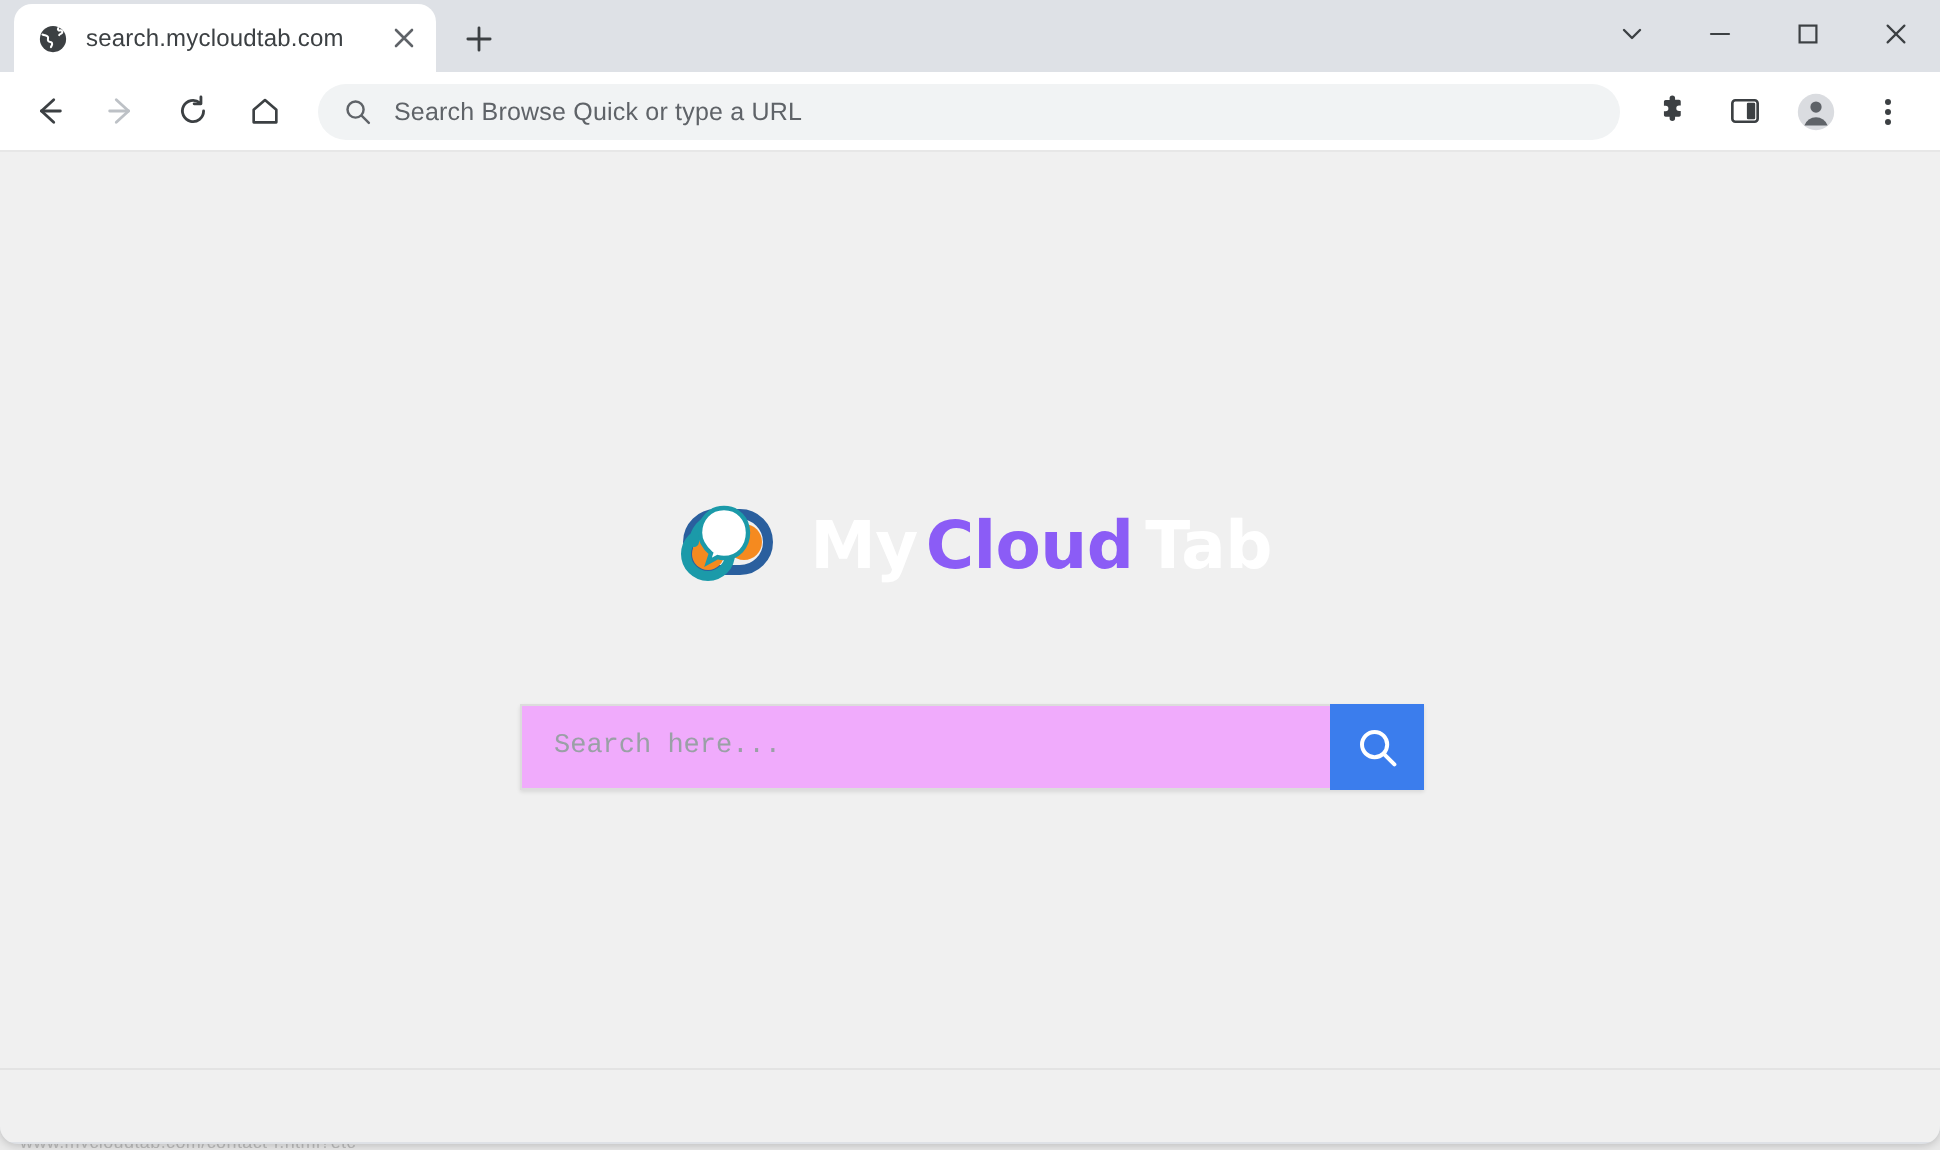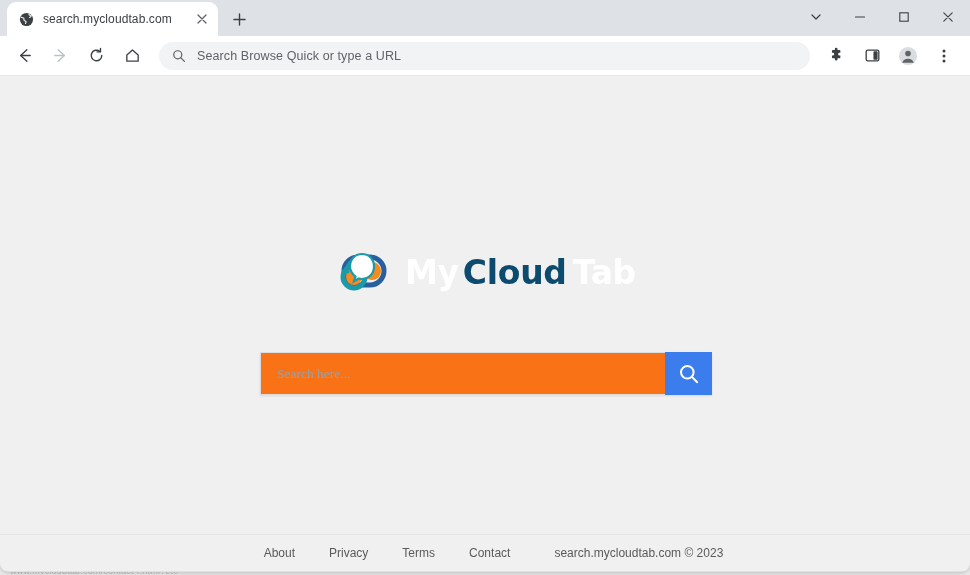--- a/index.html
+++ b/index.html
@@ -188,43 +188,43 @@
   #logo-mark { width: 64px; height: 56px; flex: 0 0 64px; }
   #logo-text {
     font-size: 33px;
     font-weight: 700;
     letter-spacing: -.3px;
     margin-left: 7px;
     white-space: nowrap;
     font-family: "DejaVu Sans", sans-serif;
   }
   #logo-text .w-my  { color: #ffffff; }
-  #logo-text .w-cloud { color: #0c4a6e; margin-left: 4px; }
+  #logo-text .w-cloud { color: #8b5cf6; margin-left: 4px; }
   #logo-text .w-tab { color: #ffffff; margin-left: 6px; }
 
   #search-row {
     position: absolute;
     top: 276px;
     left: 260px;
     width: 452px;
     height: 43px;
     display: flex;
     box-shadow: 0 1px 2px rgba(0,0,0,.10);
   }
   #search-input {
     flex: 1 1 auto;
     height: 43px;
     border: 1px solid #dcdcdc;
     border-right: none;
-    background: #f97316;
+    background: #f0abfc;
     font-size: 13.5px;
     color: #3c4043;
     padding: 0 16px;
     outline: none;
-    font-family: Liberation Serif, serif;
+    font-family: Liberation Mono, monospace;
   }
   #search-input::placeholder { color: #9aa0a6; }
   #search-submit {
     flex: 0 0 47px;
     width: 47px; height: 43px;
     background: #3b7ded;
     border: none;
     display: flex; align-items: center; justify-content: center;
     cursor: pointer;
   }
@@ -415,23 +415,16 @@
         <input id="search-input" type="text" placeholder="Search here..." style="">
         <button id="search-submit">
           <svg width="22" height="22" viewBox="0 0 22 22">
             <circle cx="9.3" cy="9.3" r="6.3" stroke="#ffffff" stroke-width="2" fill="none"></circle>
             <path d="M13.9 13.9 L19.2 19.2" stroke="#ffffff" stroke-width="2" stroke-linecap="round"></path>
           </svg>
         </button>
       </div>
 
       <div id="footer-divider"></div>
-      <div id="footer">
-        <a class="f-link">About</a>
-        <a class="f-link">Privacy</a>
-        <a class="f-link">Terms</a>
-        <a class="f-link">Contact</a>
-        <span class="f-copy">search.mycloudtab.com © 2023</span>
-      </div>
 
     </div>
   </div>
 </div>
 
 </body></html>

